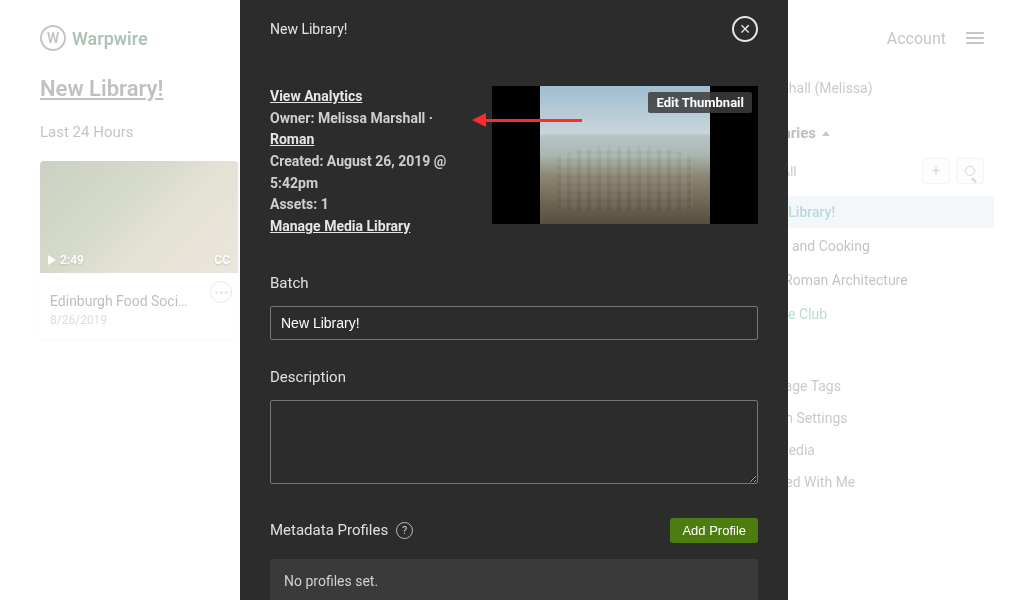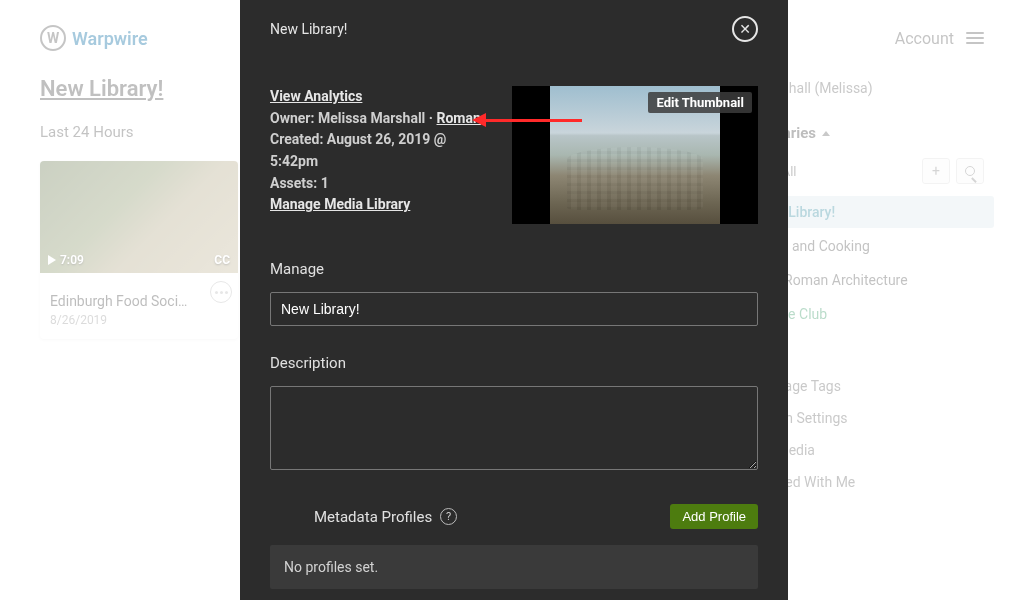--- a/index.html
+++ b/index.html
@@ -33,26 +33,26 @@
     display: inline-flex;
     align-items: center;
     justify-content: center;
     font-weight: 700;
     color: #5a5a5a;
     font-size: 14px;
   }
   .logo-text {
     font-size: 18px;
     font-weight: 600;
-    color: #0369a1;
+    color: #14532d;
   }
   .acct-wrap {
     display: flex;
     align-items: center;
-    gap: 12px;
+    gap: 20px;
     color: #5a5a5a;
   }
   .hamburger {
     display: inline-flex;
     flex-direction: column;
     gap: 3px;
   }
   .hamburger span {
     width: 18px; height: 2px;
     background: #5a5a5a;
@@ -273,21 +273,21 @@
     font-weight: bold;
   }
   .info-text {
     flex: 1;
     font-size: 14px;
     color: #cfcfcf;
     line-height: 1.55;
   }
   .info-text .u { text-decoration: underline; color: #e6e6e6; }
   .thumb-box {
-    width: 246px;
+    width: 266px;
     height: 138px;
     background: #000;
     position: relative;
     display: flex;
     align-items: center;
     justify-content: center;
   }
   .thumb-inner {
     width: 170px;
     height: 100%;
@@ -367,21 +367,20 @@
     padding: 8px 10px;
     border-radius: 2px;
     resize: both;
     margin-bottom: 30px;
   }
   .meta-row {
     display: flex;
     justify-content: space-between;
     align-items: center;
     margin-bottom: 16px;
-    margin-left: 44px;
   }
   .meta-left {
     display: flex;
     align-items: center;
     gap: 8px;
     font-size: 15px;
     color: #e0e0e0;
   }
   .help-q {
     width: 17px; height: 17px;
@@ -447,21 +446,21 @@
 
 <div class="content">
   <div class="left-col">
     <div class="page-title">New Library!</div>
     <div class="subhead">Last 24 Hours</div>
 
     <div class="card">
       <div class="card-thumb">
         <div class="thumb-time">
           <span class="play-tri"></span>
-          <span>7:09</span>
+          <span>2:49</span>
         </div>
         <div class="thumb-cc">CC</div>
       </div>
       <div class="card-body">
         <div class="card-title">Edinburgh Food Soci…</div>
         <div class="card-date">8/26/2019</div>
         <div class="card-more">
             <span></span>
             <span></span>
             <span></span>
@@ -521,21 +520,21 @@
       <span>Created: August 26, 2019 @ 5:42pm</span><br>
       <span>Assets: 1</span><br>
       <span class="u">Manage Media Library</span>
     </div>
     <div class="thumb-box">
       <div class="thumb-inner"></div>
       <div class="edit-thumb">Edit Thumbnail</div>
     </div>
   </div>
 
-  <div class="field-label">Manage</div>
+  <div class="field-label">Batch</div>
   <input class="text-input" type="text" value="New Library!" style="">
 
   <div class="field-label">Description</div>
   <textarea class="textarea" style=""></textarea>
 
   <div class="meta-row">
     <div class="meta-left">
       <span>Metadata Profiles</span>
       <span class="help-q">?</span>
     </div>

